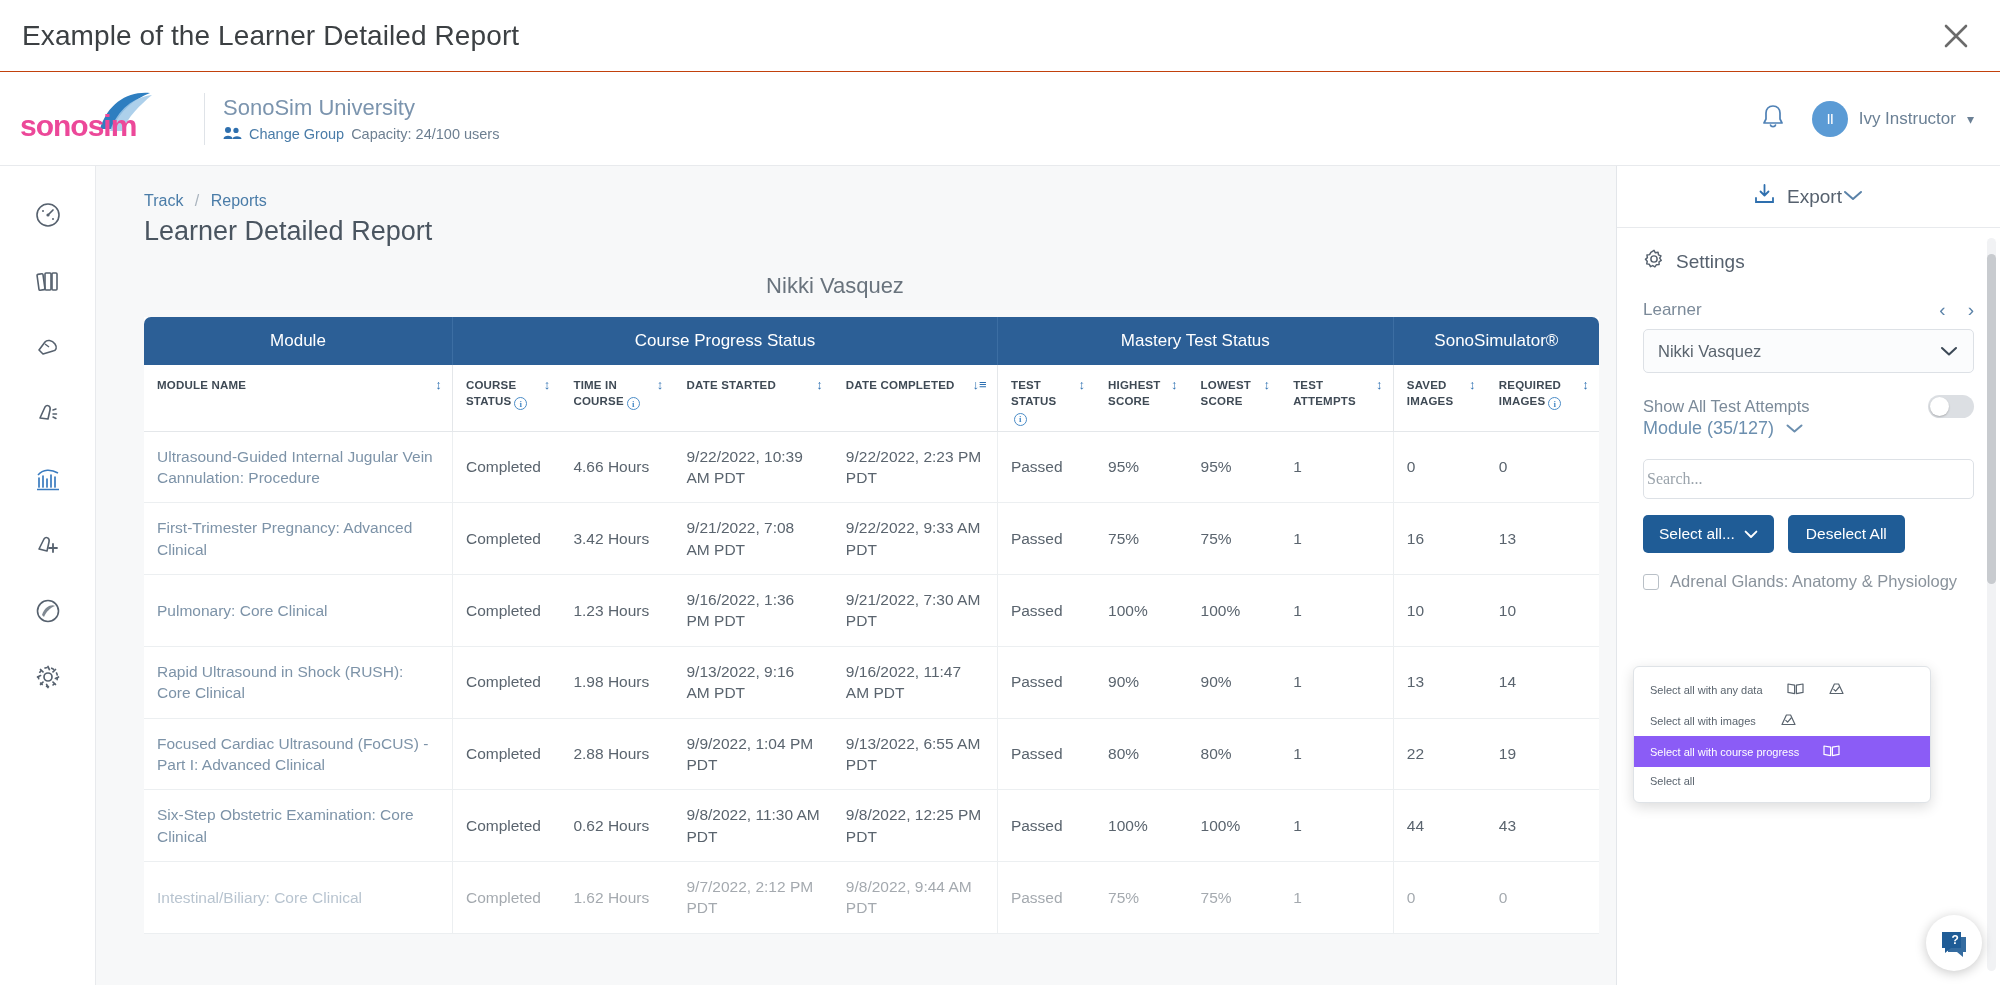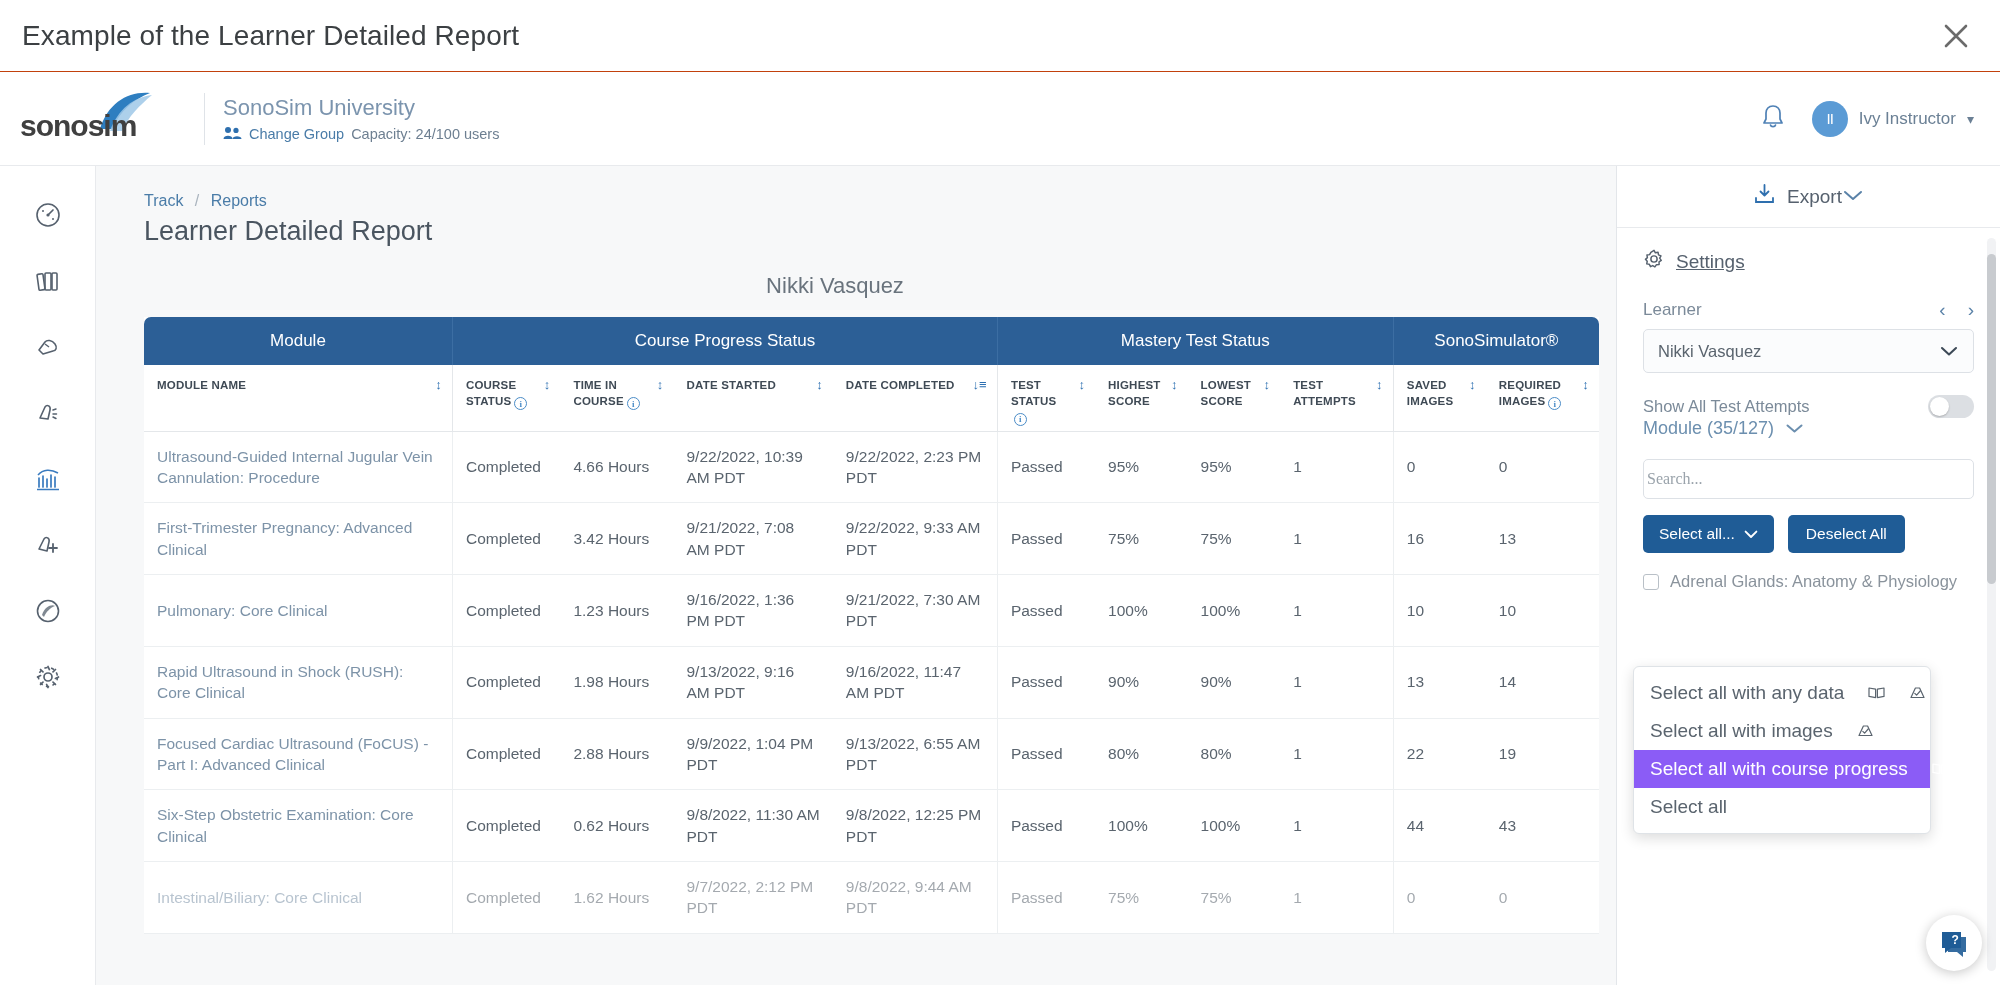--- a/index.html
+++ b/index.html
@@ -34,21 +34,21 @@
 
   .app-header {
     height: 94px; background: #ffffff; width: 100%;
     display: flex; align-items: center;
     border-bottom: 1px solid #e8eaed;
     position: relative;
   }
   .logo-wrap { width: 200px; display:flex; align-items:center; justify-content:center; }
   .logo { position: relative; width: 160px; height: 52px; }
   .logo-text {
-    font-size: 30px; font-weight: 700; color: #404040;
+    font-size: 30px; font-weight: 700; color: #ec4899;
     letter-spacing: -1px; position: absolute; bottom: 2px; left: 0;
     font-family: "Liberation Sans", sans-serif;
   }
   .logo-swoosh {
     position: absolute; right: 24px; top: -4px; width: 62px; height: 44px;
   }
   .logo-div { width:1px; height:52px; background:#dfe3e8; margin:0 18px 0 4px; }
   .org-block { display:flex; flex-direction:column; justify-content:center; gap:5px; }
   .org-name { font-size: 22px; color:#7b94ae; font-weight:400; }
   .org-sub { display:flex; align-items:center; gap:7px; font-size: 14.5px; color:#6d8299; }
@@ -145,21 +145,21 @@
   .chev { color:#5a82a8; }
   .panel-scroll { position:relative; height: calc(100% - 62px); padding: 20px 26px 0 26px; }
   .scrollbar-track {
     position:absolute; right:4px; top:10px; width:9px; bottom:14px; background:#f1f2f4; border-radius:5px;
   }
   .scrollbar-thumb {
     position:absolute; right:4px; top:26px; width:9px; height:330px; background:#c8cbcf; border-radius:5px;
   }
   .scroll-up-arrow { position:absolute; right:3px; top:8px; color:#9aa0a6; font-size:11px; }
 
-  .sec-head { display:flex; align-items:center; gap:11px; font-size:19px; color:#56616e; margin-bottom:24px;text-decoration:underline; }
+  .sec-head { display:flex; align-items:center; gap:11px; font-size:19px; color:#56616e; margin-bottom:24px; }
   .field-label-row { display:flex; align-items:center; justify-content:space-between; margin-bottom:8px; }
   .field-label { font-size:17px; color:#7b8a99; }
   .arrows { display:flex; gap:22px; color:#5a82a8; font-size:19px; }
   .arrows span { cursor:pointer; }
   .select-box {
     height:44px; border:1px solid #dde1e6; border-radius:5px; background:#fbfcfd;
     display:flex; align-items:center; justify-content:space-between;
     padding:0 14px; font-size:16.5px; color:#5a646e; cursor:pointer;
   }
   .toggle-row { display:flex; align-items:center; justify-content:space-between; margin-top:22px; }
@@ -184,21 +184,21 @@
     font-family:"Liberation Sans", sans-serif; display:flex; align-items:center; gap:9px;
   }
   .btn.small { padding:0 18px; }
 
   .dropdown-menu {
     position:absolute; left:16px; top:438px; width:298px; background:#fff;
     border:1px solid #dfe3e7; border-radius:6px; box-shadow:0 4px 14px rgba(0,0,0,.14);
     padding:7px 0; z-index:40;
   }
   .dd-item {
-    padding:8px 16px; font-size:19px; color:#5a646e; cursor:pointer;
+    padding:8px 16px; font-size:11px; color:#5a646e; cursor:pointer;
     display:flex; align-items:center; gap:24px; white-space:nowrap;
   }
   .dd-item.selected { background:#8b5cf6; color:#fff; }
 
   .chk-list { margin-top:12px; position:relative; }
   .chk-item { display:flex; gap:11px; align-items:flex-start; font-size:16.5px; color:#8a939c; padding:6px 0; line-height:1.32; }
   .chk-box { width:16px;height:16px;border:1px solid #b9c0c7;border-radius:3px;flex:0 0 16px;margin-top:3px; }
 
   .help-fab {
     position:absolute; right:18px; bottom:14px; width:56px;height:56px;border-radius:50%;

